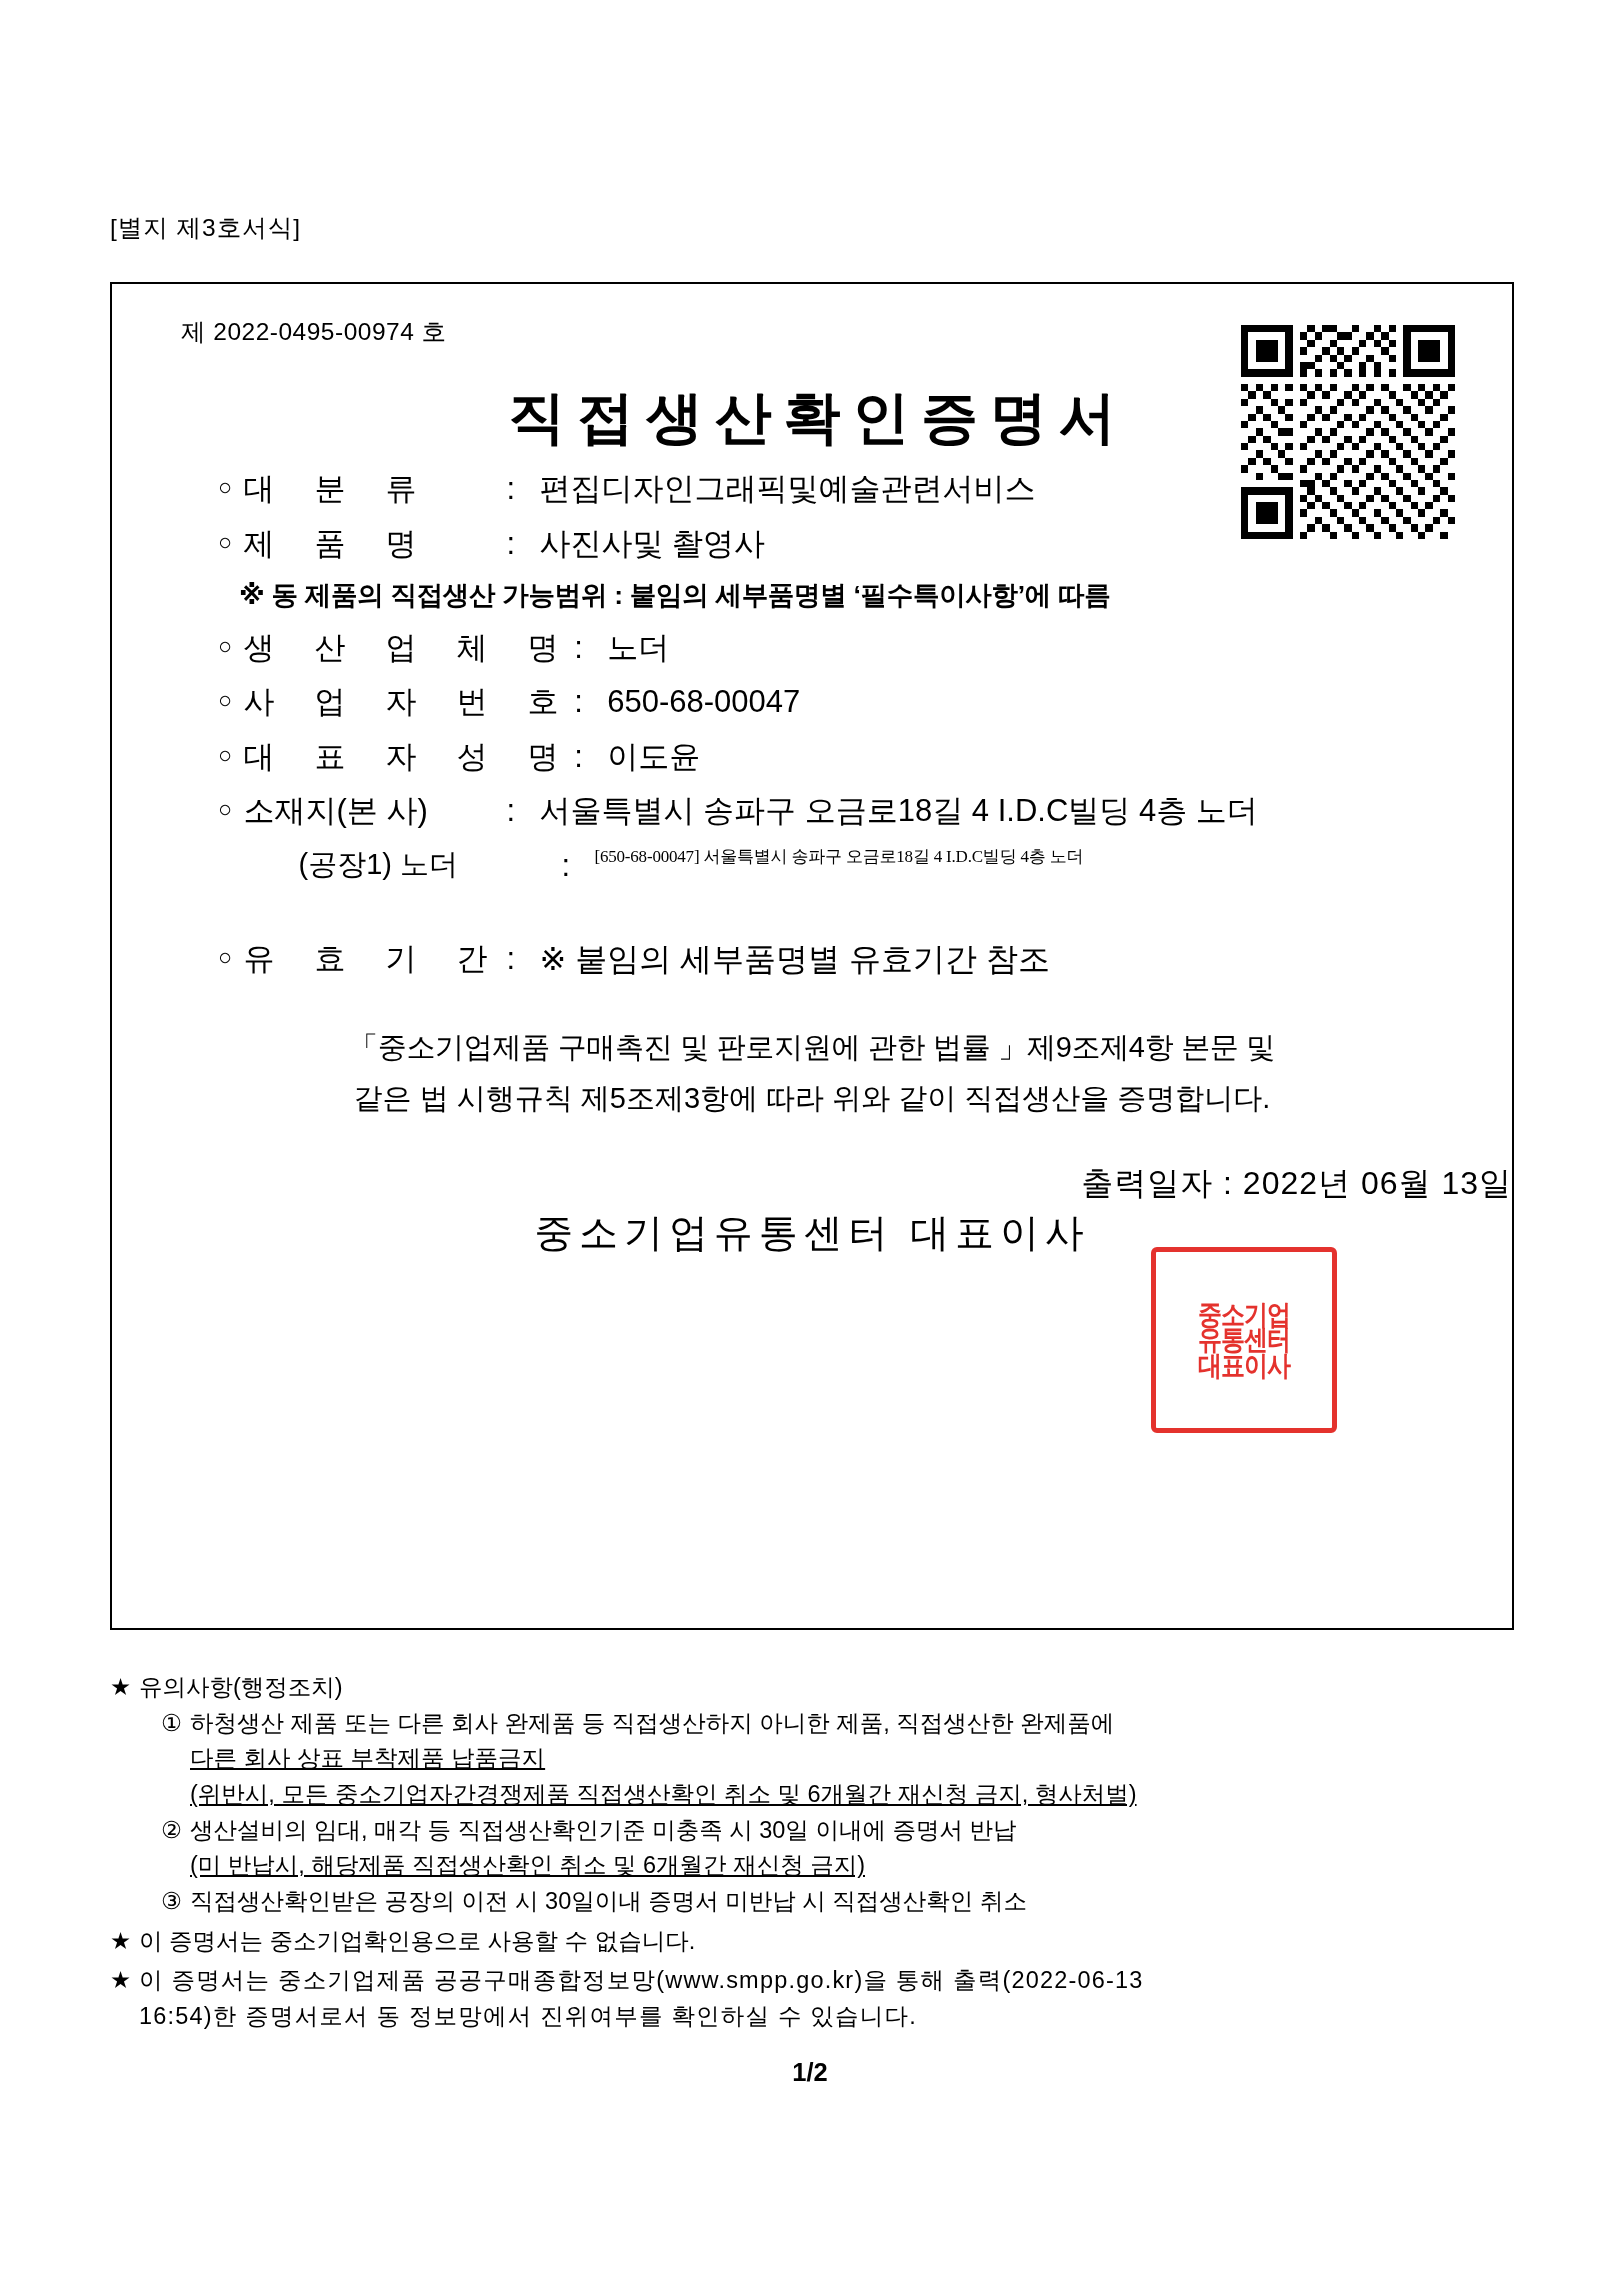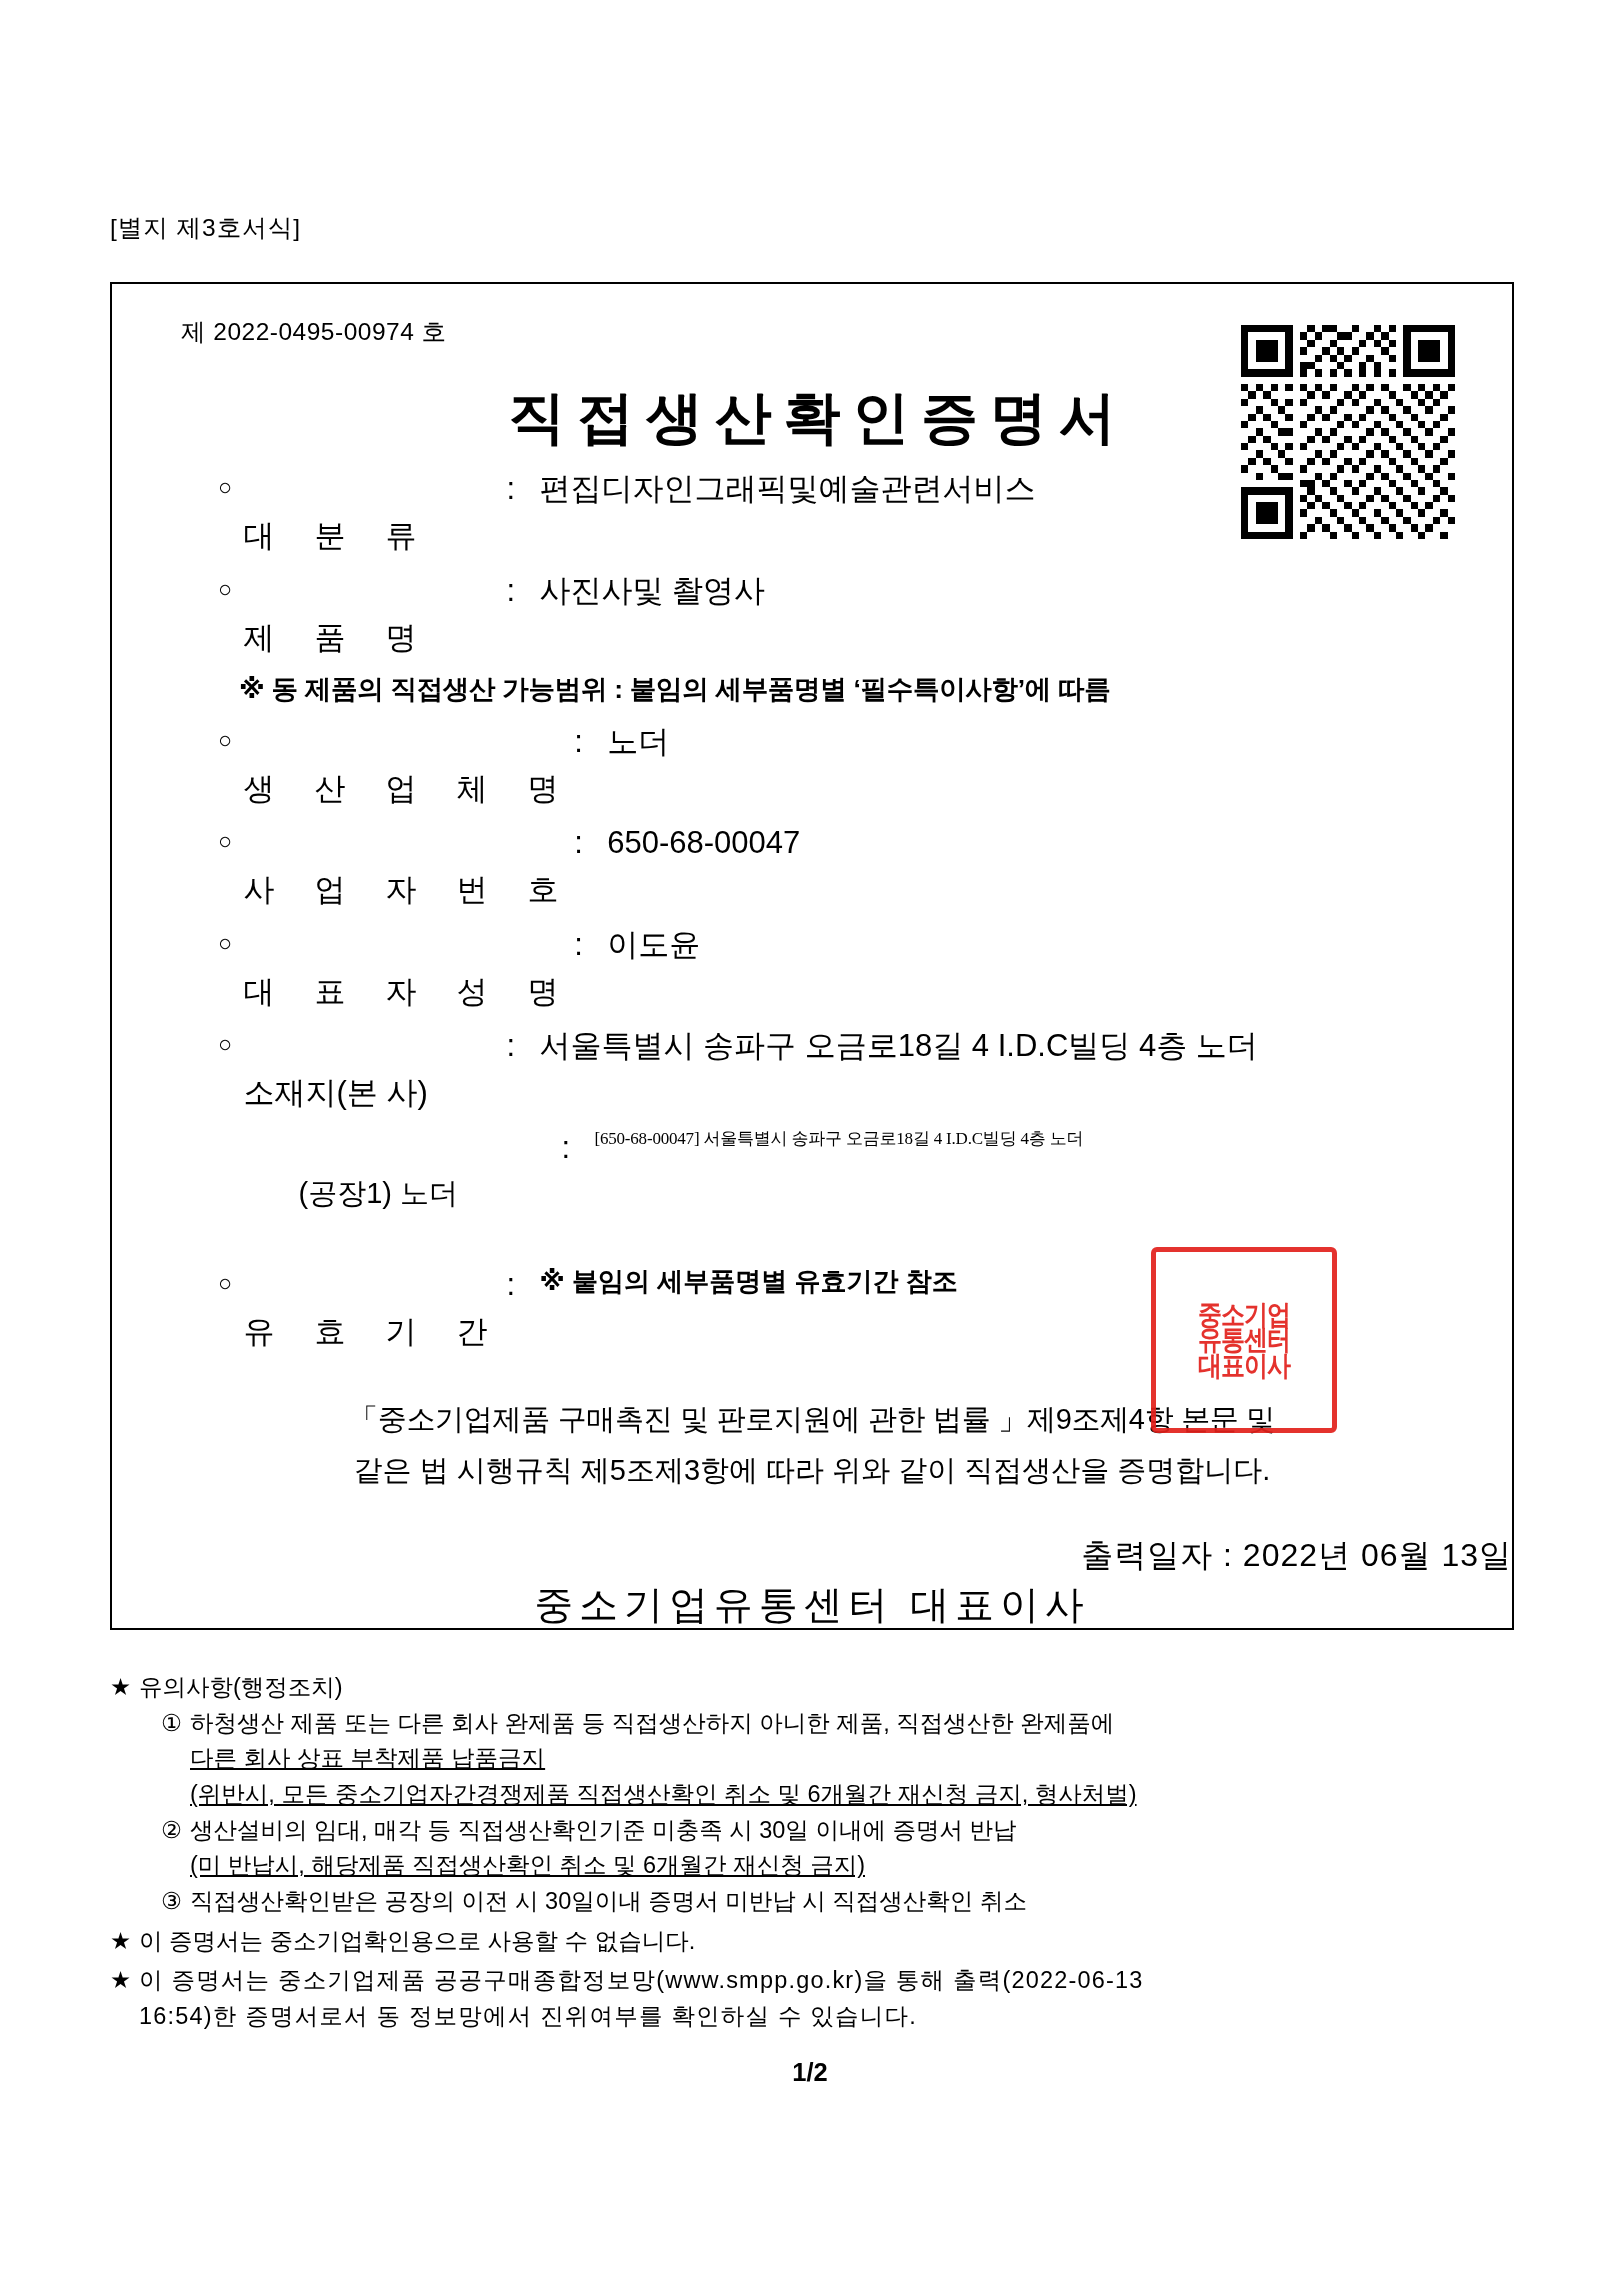--- a/index.html
+++ b/index.html
@@ -88,21 +88,20 @@
   .bullet {
     width: 25.5px;
     flex: 0 0 25.5px;
     font-size: 23.5px;
     line-height: 1.7;
   }
   .flabel {
     flex: 0 0 263px;
     letter-spacing: 0px;
     white-space: nowrap;
-    margin-top: 47px;
   }
   .flabel.sp1 { letter-spacing: 15.7px; }
   .flabel.sp2 { letter-spacing: 15.7px; }
   .fcolon {
     flex: 0 0 33px;
     text-align: left;
   }
   .fvalue {
     flex: 1 1 auto;
     padding-right: 39px;
@@ -127,22 +126,22 @@
   }
   .frow.factory .flabel {
     padding-left: 55px;
     flex: 0 0 263px;
     font-size: 29px;
   }
   .valid-row {
     margin-top: 51px;
   }
   .valid-value {
-    font-weight: bold;
-    font-size: 26px;
+    font-weight: normal;
+    font-size: 32px;
   }
   .legal {
     margin-top: 41px;
     padding: 0 106px;
     font-size: 29px;
     line-height: 1.75;
     text-align: center;
   }
   .legal .l1 { letter-spacing: -0.3px; }
   .print-date {

